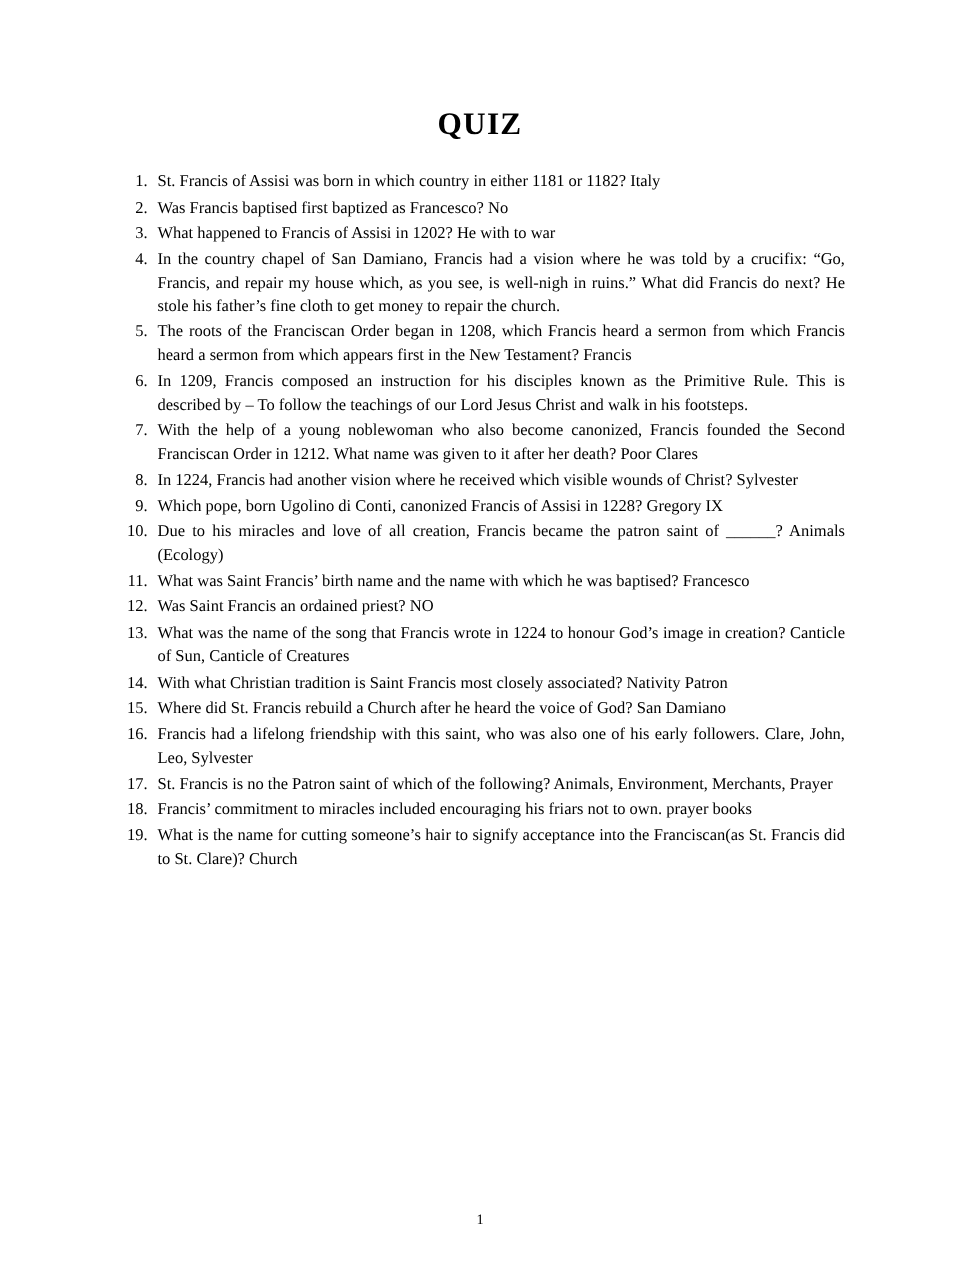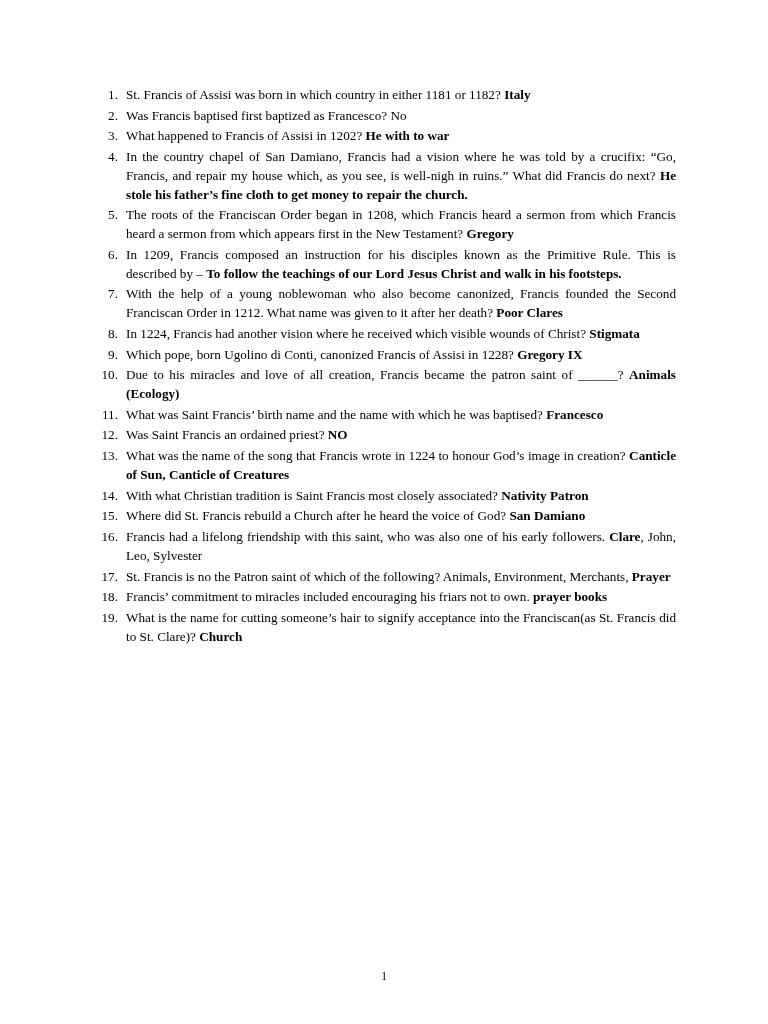--- a/index.html
+++ b/index.html
@@ -49,44 +49,45 @@
     content: counter(qnum) ".";
     position: absolute;
     left: 0;
     width: 26px;
     text-align: right;
     font-size: 13.2px;
     line-height: 1.42;
   }
   .q-text { }
   .ans {
-    font-weight: bold;
+    font-weight: normal;
   }
   .page-number {
     position: absolute;
     bottom: 42px;
     left: 0;
     width: 768px;
     text-align: center;
     font-size: 11.5px;
   }
 </style>
 </head>
 <body>
 
 <div class="page">
+  <h1 class="doc-title">QUIZ</h1>
   <ol class="quiz-list">
       <li><span class="q-text">St. Francis of Assisi was born in which country in either 1181 or 1182? </span><span class="ans">Italy</span></li>
       <li><span class="q-text">Was Francis baptised first baptized as Francesco? No</span></li>
       <li><span class="q-text">What happened to Francis of Assisi in 1202? </span><span class="ans">He with to war</span></li>
       <li><span class="q-text">In the country chapel of San Damiano, Francis had a vision where he was told by a crucifix: “Go, Francis, and repair my house which, as you see, is well-nigh in ruins.” What did Francis do next? </span><span class="ans">He stole his father’s fine cloth to get money to repair the church.</span></li>
-      <li><span class="q-text">The roots of the Franciscan Order began in 1208, which Francis heard a sermon from which Francis heard a sermon from which appears first in the New Testament? </span><span class="ans">Gregory</span></li>
+      <li><span class="q-text">The roots of the Franciscan Order began in 1208, which Francis heard a sermon from which Francis heard a sermon from which appears first in the New Testament? </span><span class="ans">Francis</span></li>
       <li><span class="q-text">In 1209, Francis composed an instruction for his disciples known as the Primitive Rule. This is described by – </span><span class="ans">To follow the teachings of our Lord Jesus Christ and walk in his footsteps.</span></li>
       <li><span class="q-text">With the help of a young noblewoman who also become canonized, Francis founded the Second Franciscan Order in 1212. What name was given to it after her death? </span><span class="ans">Poor Clares</span></li>
-      <li><span class="q-text">In 1224, Francis had another vision where he received which visible wounds of Christ? </span><span class="ans">Stigmata</span></li>
+      <li><span class="q-text">In 1224, Francis had another vision where he received which visible wounds of Christ? </span><span class="ans">Sylvester</span></li>
       <li><span class="q-text">Which pope, born Ugolino di Conti, canonized Francis of Assisi in 1228? </span><span class="ans">Gregory IX</span></li>
       <li><span class="q-text">Due to his miracles and love of all creation, Francis became the patron saint of ______? </span><span class="ans">Animals (Ecology)</span></li>
       <li><span class="q-text">What was Saint Francis’ birth name and the name with which he was baptised? </span><span class="ans">Francesco</span></li>
       <li><span class="q-text">Was Saint Francis an ordained priest? </span><span class="ans">NO</span></li>
       <li><span class="q-text">What was the name of the song that Francis wrote in 1224 to honour God’s image in creation? </span><span class="ans">Canticle of Sun, Canticle of Creatures</span></li>
       <li><span class="q-text">With what Christian tradition is Saint Francis most closely associated? </span><span class="ans">Nativity Patron</span></li>
       <li><span class="q-text">Where did St. Francis rebuild a Church after he heard the voice of God? </span><span class="ans">San Damiano</span></li>
       <li><span class="q-text">Francis had a lifelong friendship with this saint, who was also one of his early followers. </span><span class="ans">Clare</span><span class="q-text">, John, Leo, Sylvester</span></li>
       <li><span class="q-text">St. Francis is no the Patron saint of which of the following? Animals, Environment, Merchants, </span><span class="ans">Prayer</span></li>
       <li><span class="q-text">Francis’ commitment to miracles included encouraging his friars not to own. </span><span class="ans">prayer books</span></li>

